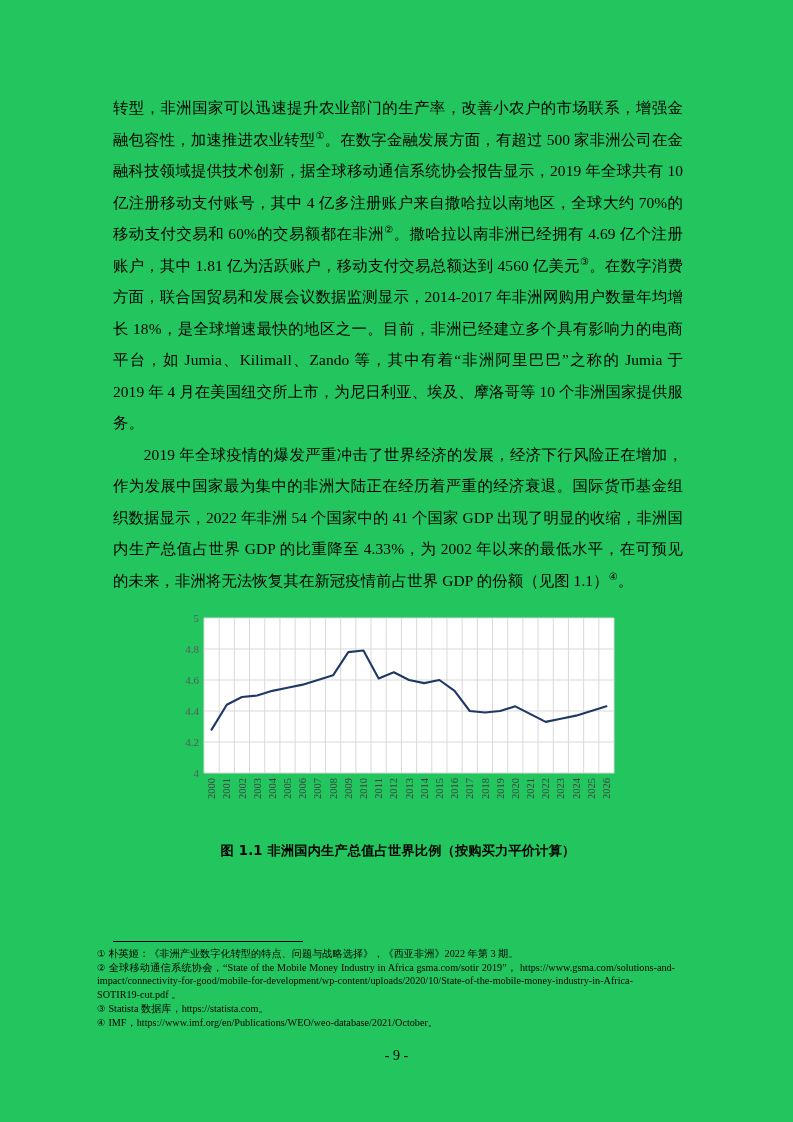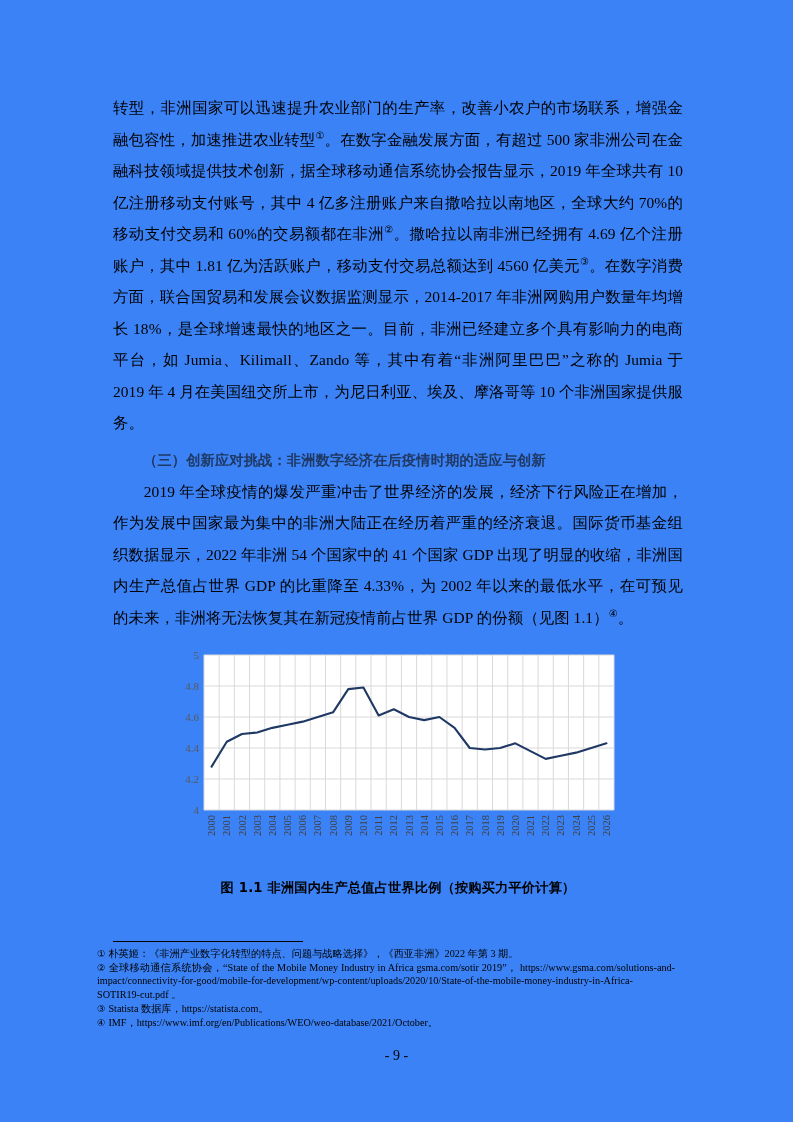--- a/index.html
+++ b/index.html
@@ -4,21 +4,21 @@
 <style>
   html, body {
     margin: 0;
     padding: 0;
     background: #888;
   }
   .page {
     position: relative;
     width: 793px;
     height: 1122px;
-    background: #3b82f6;
+    background: #22c55e;
     margin: 0 auto;
     overflow: hidden;
     font-family: "Liberation Serif", "DejaVu Serif", serif;
     color: #000;
   }
 
   
   .content {
     position: absolute;
     left: 113px;
@@ -132,21 +132,20 @@
 </style>
 </head>
 <body>
 
 <div class="page">
 
   <div class="content">
 
     <p class="body"><span>转型，非洲国家可以迅速提升农业部门的生产率，改善小农户的市场联系，增强金融包容性，加速推进农业转型</span><sup class="fn">①</sup><span>。在数字金融发展方面，有超过 500 家非洲公司在金融科技领域提供技术创新，据全球移动通信系统协会报告显示，2019 年全球共有 10 亿注册移动支付账号，其中 4 亿多注册账户来自撒哈拉以南地区，全球大约 70%的移动支付交易和 60%的交易额都在非洲</span><sup class="fn">②</sup><span>。撒哈拉以南非洲已经拥有 4.69 亿个注册账户，其中 1.81 亿为活跃账户，移动支付交易总额达到 4560 亿美元</span><sup class="fn">③</sup><span>。在数字消费方面，联合国贸易和发展会议数据监测显示，2014-2017 年非洲网购用户数量年均增长 18%，是全球增速最快的地区之一。目前，非洲已经建立多个具有影响力的电商平台，如 Jumia、Kilimall、Zando 等，其中有着“非洲阿里巴巴”之称的 Jumia 于 2019 年 4 月在美国纽交所上市，为尼日利亚、埃及、摩洛哥等 10 个非洲国家提供服务。</span></p>
 
-    <h3 class="section-heading">（三）创新应对挑战：非洲数字经济在后疫情时期的适应与创新</h3>
 
     <p class="body indent"><span>2019 年全球疫情的爆发严重冲击了世界经济的发展，经济下行风险正在增加，作为发展中国家最为集中的非洲大陆正在经历着严重的经济衰退。国际货币基金组织数据显示，2022 年非洲 54 个国家中的 41 个国家 GDP 出现了明显的收缩，非洲国内生产总值占世界 GDP 的比重降至 4.33%，为 2002 年以来的最低水平，在可预见的未来，非洲将无法恢复其在新冠疫情前占世界 GDP 的份额（见图 1.1）</span><sup class="fn">④</sup><span>。</span></p>
 
     <div class="figure-block">
       <div class="chart-wrap">
         <svg class="chart-canvas" id="chart-svg" width="440" height="225">
             <rect x="26" y="8" width="410" height="155" fill="#ffffff"></rect>
             <line x1="26" y1="8" x2="26" y2="163" stroke="#d9d9d9" stroke-width="1"></line>
             <line x1="41.18518518518518" y1="8" x2="41.18518518518518" y2="163" stroke="#d9d9d9" stroke-width="1"></line>
             <line x1="56.37037037037037" y1="8" x2="56.37037037037037" y2="163" stroke="#d9d9d9" stroke-width="1"></line>

